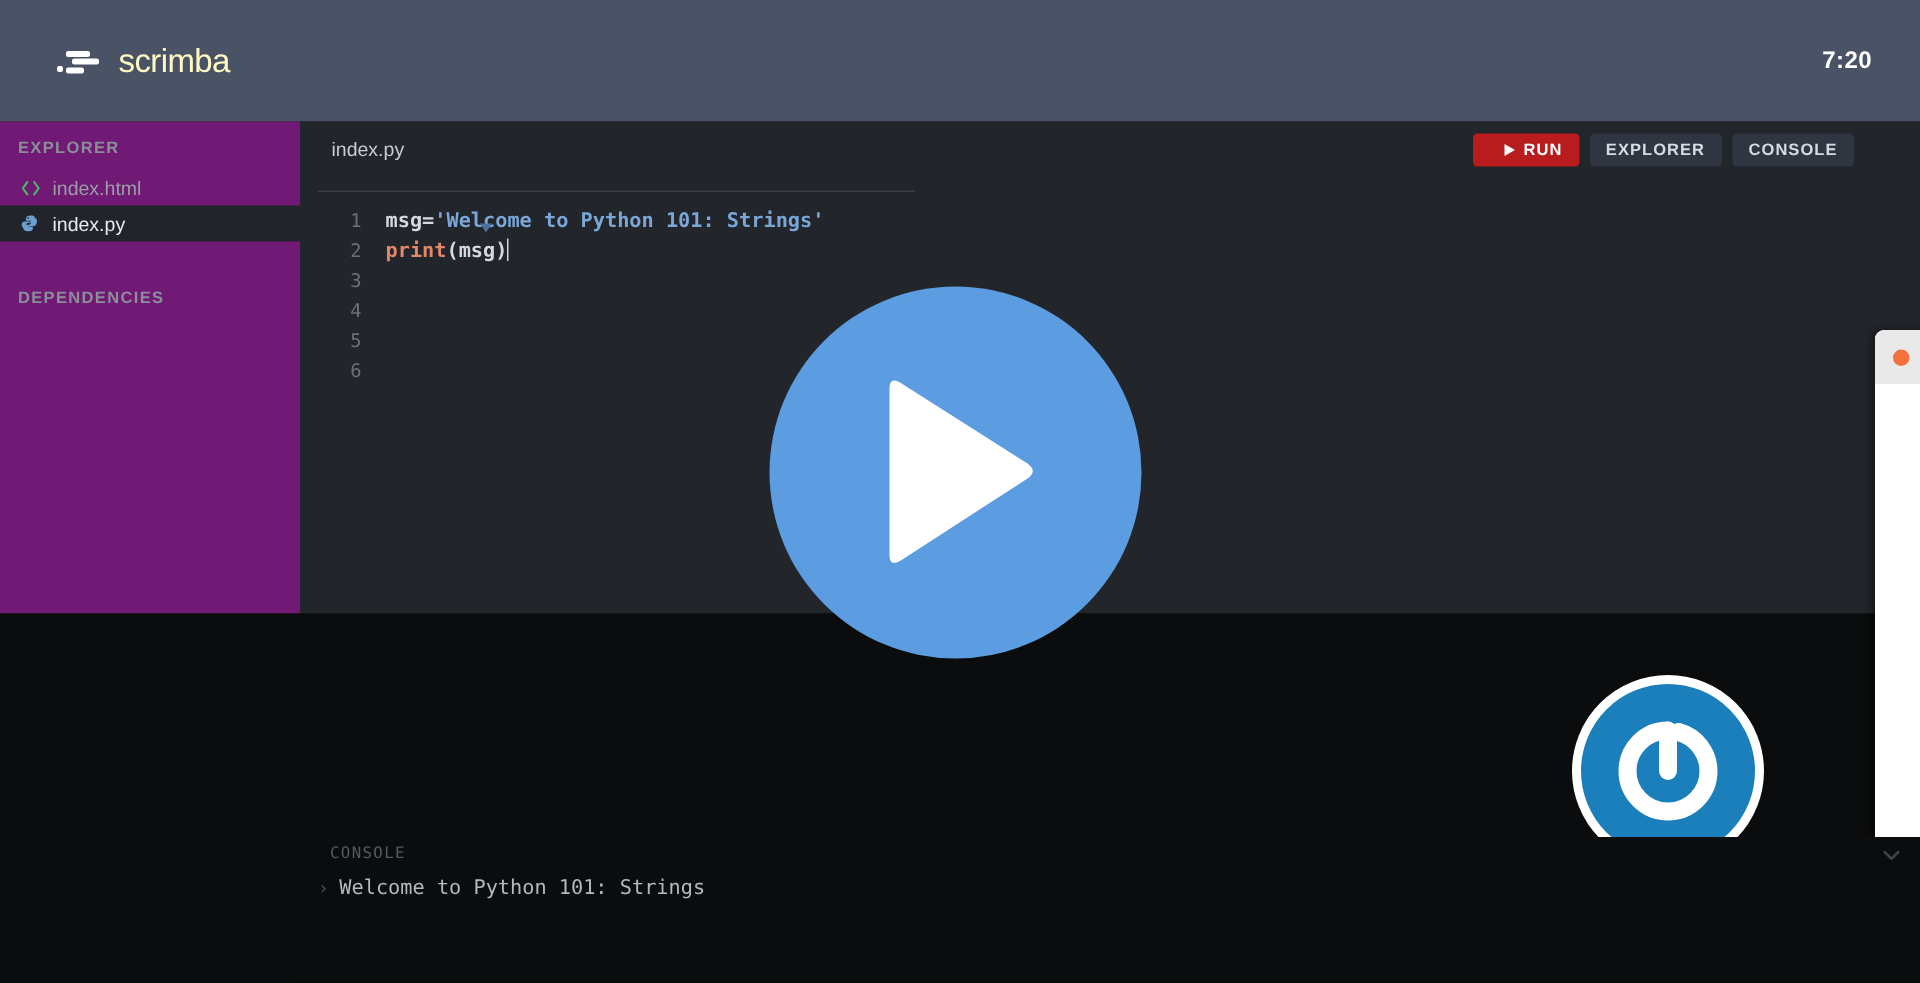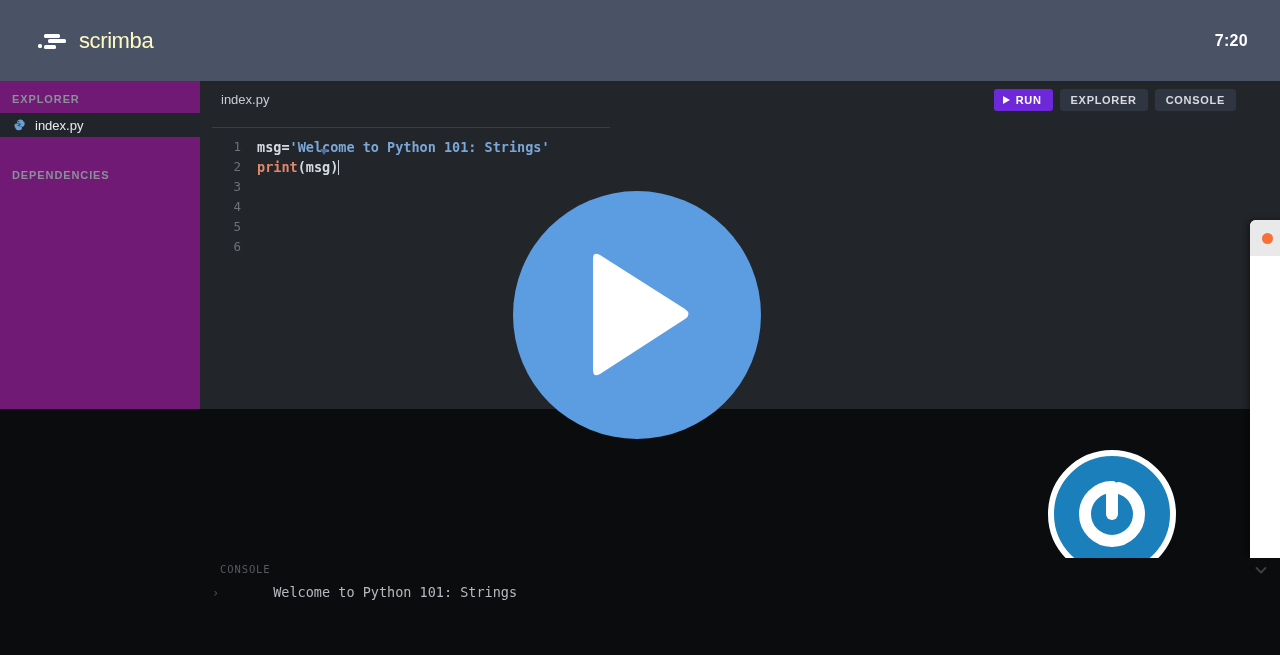--- a/index.html
+++ b/index.html
@@ -131,24 +131,24 @@
     font-weight: bold;
     letter-spacing: 0.7px;
     display: inline-flex;
     align-items: center;
     justify-content: center;
     padding: 0 11px;
     box-sizing: border-box;
     cursor: pointer;
   }
   .btn-run {
-    background: #6d28d9;
+    background: #b91c1c;
     color: #ffffff;
     gap: 6px;
-    padding-left: 9px;
+    padding-left: 21px;
   }
   .play-tri {
     width: 0; height: 0;
     border-left: 7px solid #ffffff;
     border-top: 4.5px solid transparent;
     border-bottom: 4.5px solid transparent;
   }
   .btn-dark {
     background: #2f3642;
     color: #d7dbe1;
@@ -306,21 +306,21 @@
   .console-output {
     position: absolute;
     left: 12px; top: 26px;
     display: flex;
     align-items: baseline;
     gap: 7px;
     font-family: "DejaVu Sans Mono", monospace;
     font-size: 13.5px;
   }
   .console-chevron { color: #4a4f55; font-size: 12px; }
-  .console-text    { color: #b5b9bf; margin-left: 47px; }
+  .console-text    { color: #b5b9bf; }
 
   
   .console-gutter {
     position: absolute;
     left: 200px; top: 558px;
     width: 1px; height: 97px;
     background: #141518;
   }
 </style>
 </head>
@@ -339,20 +339,29 @@
       <span class="brand-name">scrimba</span>
     </div>
     <div class="clock">7:20</div>
   </div>
 
   <div class="sidebar">
     <div class="side-section-title">EXPLORER</div>
 
     <div style="height:8px"></div>
 
+    <div class="file-row inactive">
+      <span class="file-icon">
+        <svg width="13" height="11" viewBox="0 0 13 11">
+          <path d="M4.2 1.4 L1.2 5.5 L4.2 9.6" stroke="#4bb868" stroke-width="1.4" fill="none" stroke-linecap="round" stroke-linejoin="round"></path>
+          <path d="M8.8 1.4 L11.8 5.5 L8.8 9.6" stroke="#4bb868" stroke-width="1.4" fill="none" stroke-linecap="round" stroke-linejoin="round"></path>
+        </svg>
+      </span>
+      <span>index.html</span>
+    </div>
 
     <div class="file-row active">
       <span class="file-icon">
         <svg width="13" height="13" viewBox="0 0 13 13">
           <path d="M6.4 0.6 C4.3 0.6 3.3 1.3 3.3 2.6 L3.3 4.1 L6.6 4.1 L6.6 4.6 L2.4 4.6 C1.2 4.6 0.5 5.5 0.5 6.8 C0.5 8.1 1.1 8.9 2.3 8.9 L3.3 8.9 L3.3 7.4 C3.3 6.3 4.2 5.5 5.3 5.5 L7.8 5.5 C8.7 5.5 9.4 4.9 9.4 4.1 L9.4 2.6 C9.4 1.5 8.6 0.9 7.5 0.7 C7.1 0.65 6.8 0.6 6.4 0.6 Z M4.7 1.8 C5 1.8 5.3 2.1 5.3 2.4 C5.3 2.7 5 3 4.7 3 C4.4 3 4.1 2.7 4.1 2.4 C4.1 2.1 4.4 1.8 4.7 1.8 Z" fill="#6b9fd0"></path>
           <path d="M10.1 4.6 L10.1 6.1 C10.1 7.2 9.1 8.1 8.1 8.1 L5.5 8.1 C4.6 8.1 3.9 8.8 3.9 9.6 L3.9 11.1 C3.9 12.1 4.8 12.7 5.8 13 C7 13.3 8.1 13.3 9.5 13 C10.4 12.8 11.3 12.3 11.3 11.1 L11.3 9.6 L8 9.6 L8 9.1 L12.2 9.1 C13.4 9.1 13.8 8.3 14.2 7.1 C14.6 5.8 14.6 4.6 14.2 4.0 C13.9 3.4 13.4 3.4 12.2 3.4 L10.1 4.6 Z" fill="#6b9fd0" transform="translate(-1.8,-0.2) scale(0.86)"></path>
         </svg>
       </span>
       <span>index.py</span>
     </div>

